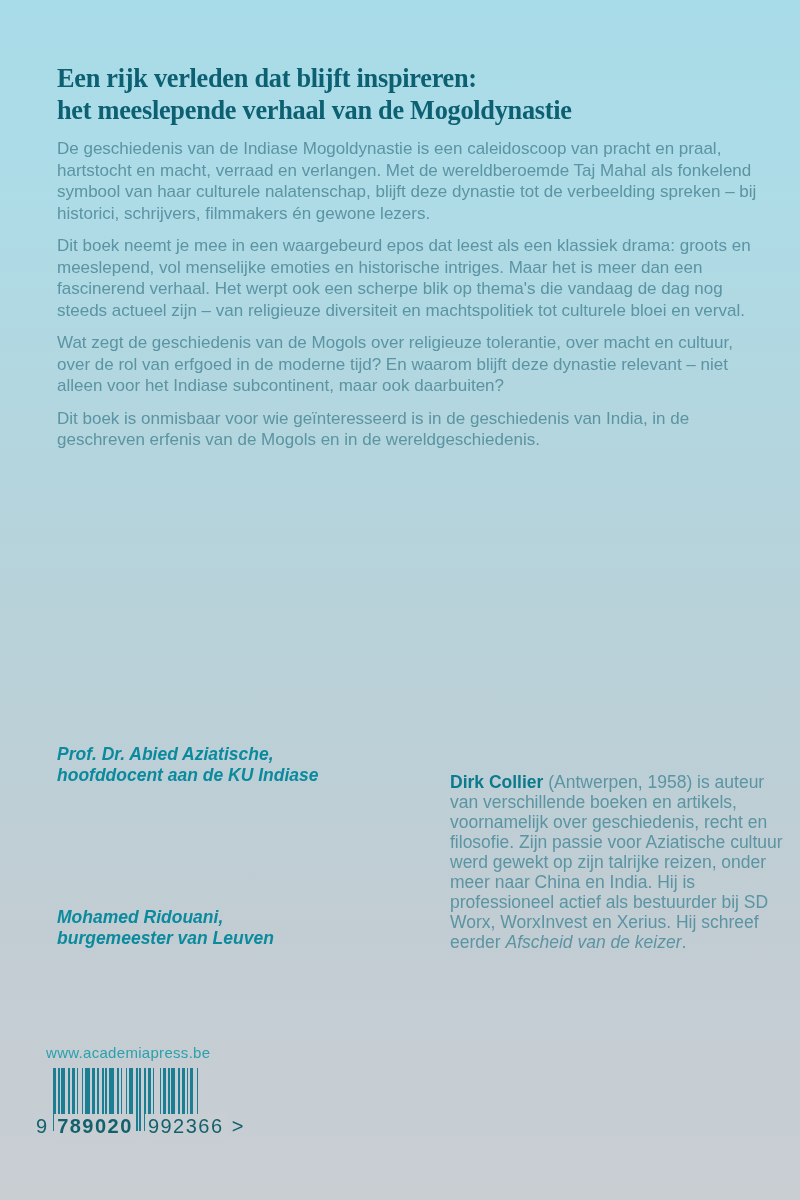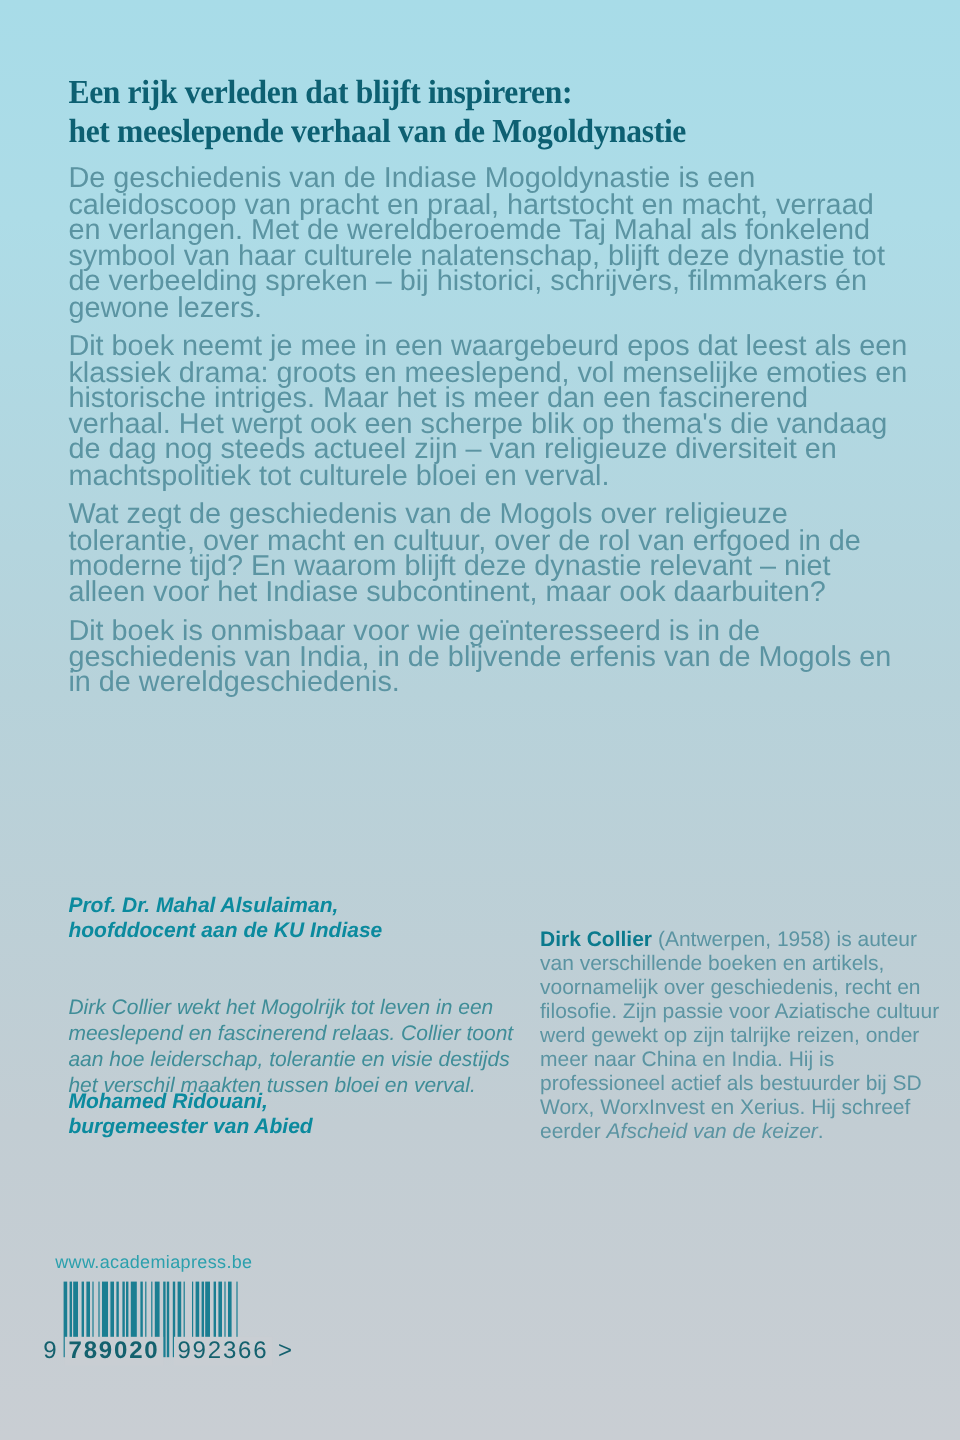--- a/index.html
+++ b/index.html
@@ -17,21 +17,21 @@
     position:absolute;left:57px;top:62px;
     font-family:"Liberation Serif",serif;font-weight:700;
     font-size:28px;line-height:32px;letter-spacing:-0.3px;
     color:var(--title,#0d6072);
     transform:scaleX(0.94);transform-origin:left top;
     white-space:nowrap;
   }
   .blurb{
     position:absolute;left:57px;top:138px;width:700px;
     color:var(--body-text,#5b94a2);
-    font-size:24px;line-height:21.5px;
+    font-size:17px;line-height:21.5px;
   }
   .blurb p{margin:0 0 11px 0;}
   .quote{
     position:absolute;left:57px;width:372px;
     font-style:italic;color:var(--quote-text,#3f8d98);
     font-size:17.5px;line-height:21.5px;
   }
   .quote-1{top:628px;}
   .quote-2{top:829px;}
   .attribution{
@@ -84,32 +84,31 @@
 
   <div class="title">
     <div>Een rijk verleden dat blijft inspireren:</div>
     <div>het meeslepende verhaal van de Mogoldynastie</div>
   </div>
 
   <div class="blurb">
     <p>De geschiedenis van de Indiase Mogoldynastie is een caleidoscoop van pracht en praal, hartstocht en macht, verraad en verlangen. Met de wereldberoemde Taj Mahal als fonkelend symbool van haar culturele nalatenschap, blijft deze dynastie tot de verbeelding spreken – bij historici, schrijvers, filmmakers én gewone lezers.</p>
     <p>Dit boek neemt je mee in een waargebeurd epos dat leest als een klassiek drama: groots en meeslepend, vol menselijke emoties en historische intriges. Maar het is meer dan een fascinerend verhaal. Het werpt ook een scherpe blik op thema's die vandaag de dag nog steeds actueel zijn – van religieuze diversiteit en machtspolitiek tot culturele bloei en verval.</p>
     <p>Wat zegt de geschiedenis van de Mogols over religieuze tolerantie, over macht en cultuur, over de rol van erfgoed in de moderne tijd? En waarom blijft deze dynastie relevant – niet alleen voor het Indiase subcontinent, maar ook daarbuiten?</p>
-    <p>Dit boek is onmisbaar voor wie geïnteresseerd is in de geschiedenis van India, in de blijvende erfenis van de Mogols en in de wereldgeschiedenis.</p>
+    <p>Dit boek is onmisbaar voor wie geïnteresseerd is in de geschiedenis van India, in de geschreven erfenis van de Mogols en in de wereldgeschiedenis.</p>
   </div>
 
   <div class="attribution attribution-1">
-    <div>Prof. Dr. Mahal Alsulaiman,</div>
+    <div>Prof. Dr. Abied Aziatische,</div>
     <div>hoofddocent aan de KU Indiase</div>
   </div>
 
-  <div class="quote quote-2">Dirk Collier wekt het Mogolrijk tot leven in een meeslepend en fascinerend relaas. Collier toont aan hoe leiderschap, tolerantie en visie destijds het verschil maakten tussen bloei en verval.</div>
   <div class="attribution attribution-2">
     <div>Mohamed Ridouani,</div>
-    <div>burgemeester van Abied</div>
+    <div>burgemeester van Leuven</div>
   </div>
 
   <div class="bio"><span class="author-name">Dirk Collier</span><span> (Antwerpen, 1958) </span><span>is auteur van verschillende boeken en artikels, voornamelijk over geschiedenis, recht en filosofie. Zijn passie voor Aziatische cultuur werd gewekt op zijn talrijke reizen, onder meer naar China en India. Hij is professioneel actief als bestuurder bij SD Worx, WorxInvest en Xerius. Hij schreef eerder </span><span class="book-title">Afscheid van de keizer</span><span>.</span></div>
 
   <div class="website">www.academiapress.be</div>
 
   <div class="barcode">
     <div class="bars" id="barcode-bars">
         <span style="width: 3.39535px; background: var(--barcode);"></span>
         <span style="width: 1.69767px; background: transparent;"></span>

